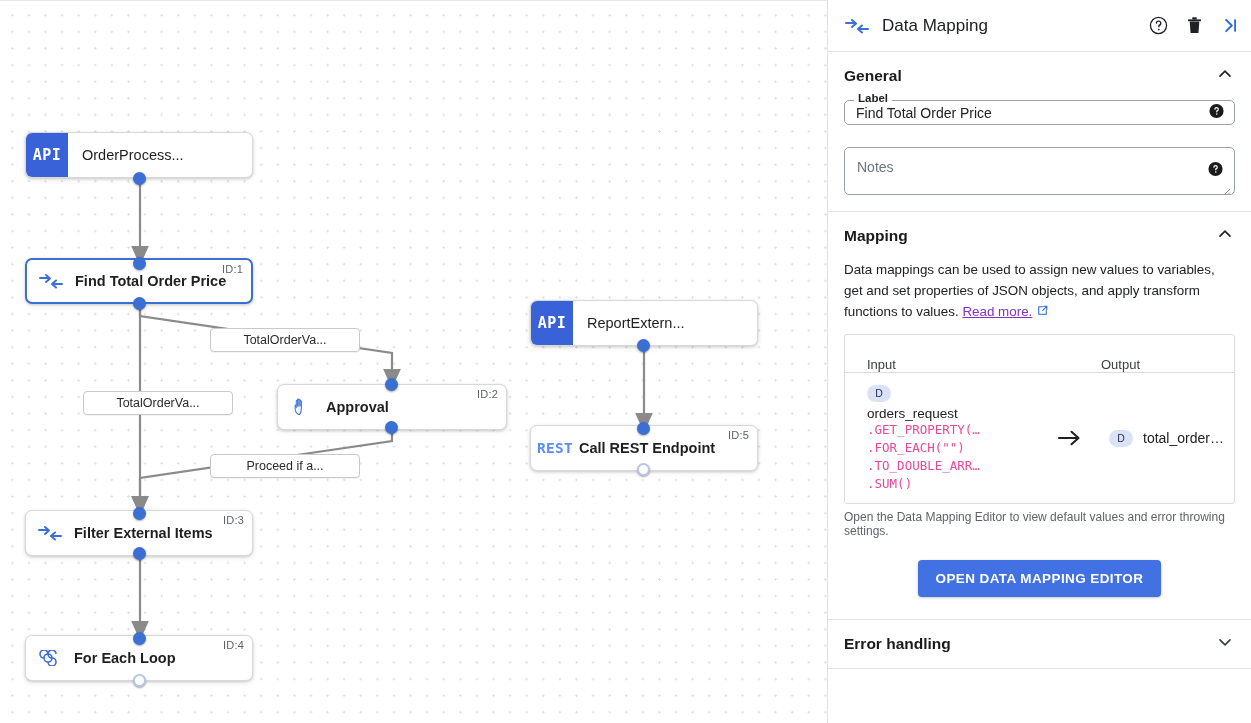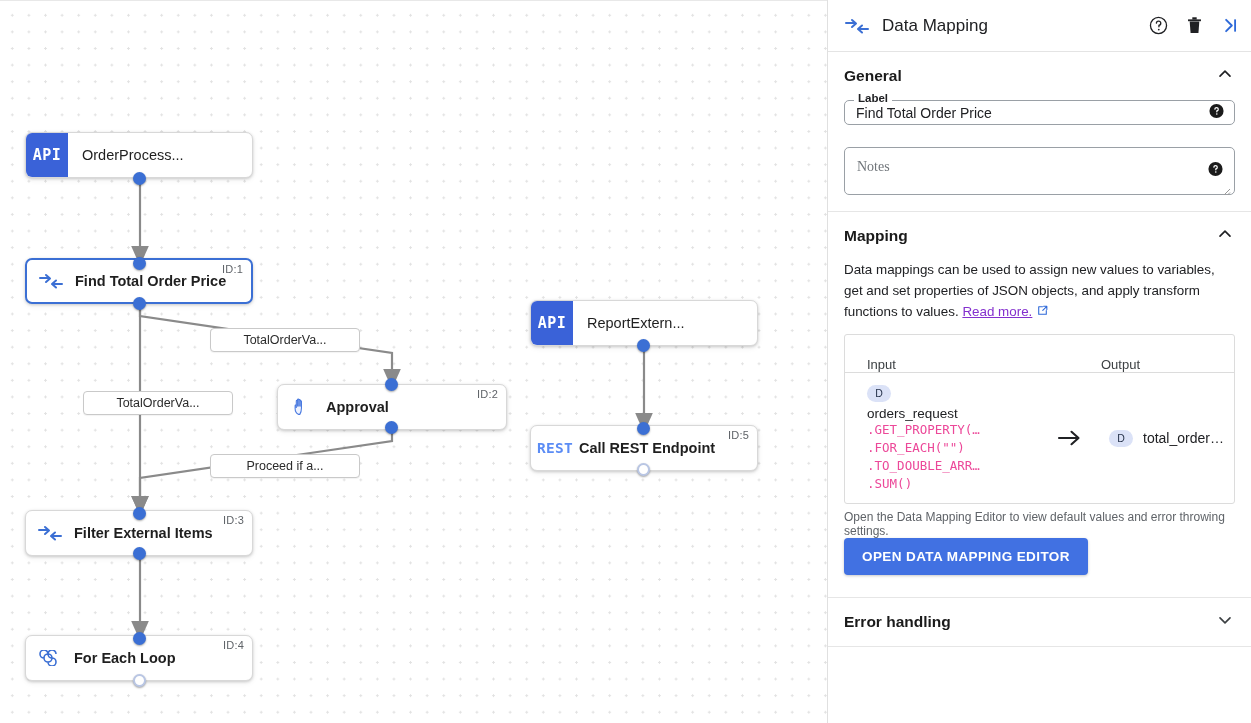--- a/index.html
+++ b/index.html
@@ -159,21 +159,20 @@
     left: 12px; top: 0; bottom: 0; right: 40px;
     display: flex; align-items: center;
     font-size: 14px; color: #202124;
   }
   .notes-box {
     position: relative;
     margin-top: 22px;
     height: 48px;
     border: 1px solid #9aa0a6;
     border-radius: 5px;
-    font-family: Liberation Serif, serif;
   }
   .notes-placeholder {
     position: absolute; left: 12px; top: 11px;
     font-size: 14px; color: #70757a;
   }
   .help-dot {
     position: absolute; right: 10px; top: 50%; transform: translateY(-50%);
   }
   .resize-grip {
     position: absolute; right: 3px; bottom: 2px;
@@ -214,21 +213,21 @@
     vertical-align: middle;
   }
   .var-name { font-size: 13.5px; color: #202124; margin-top: 4px; }
   .chain { font-family: "DejaVu Sans Mono", monospace; font-size: 12.5px; color: #ec4899; line-height: 1.45; }
   .out-name { font-size: 14px; color: #202124; margin-left: 10px; }
 
   .hint {
     font-size: 12px; color: #5f6368;
     margin: 6px 0 0 0;
   }
-  .btn-wrap { display: flex; justify-content: flex-start; }
+  .btn-wrap { display: flex; justify-content: center; margin-top: 22px; }
   .btn-primary {
     background: #4171e2;
     color: #fff;
     border: none;
     border-radius: 4px;
     padding: 11px 18px;
     font-size: 13.5px; font-weight: bold;
     letter-spacing: 0.4px;
     cursor: pointer;
     box-shadow: 0 1px 3px rgba(0,0,0,0.22);

